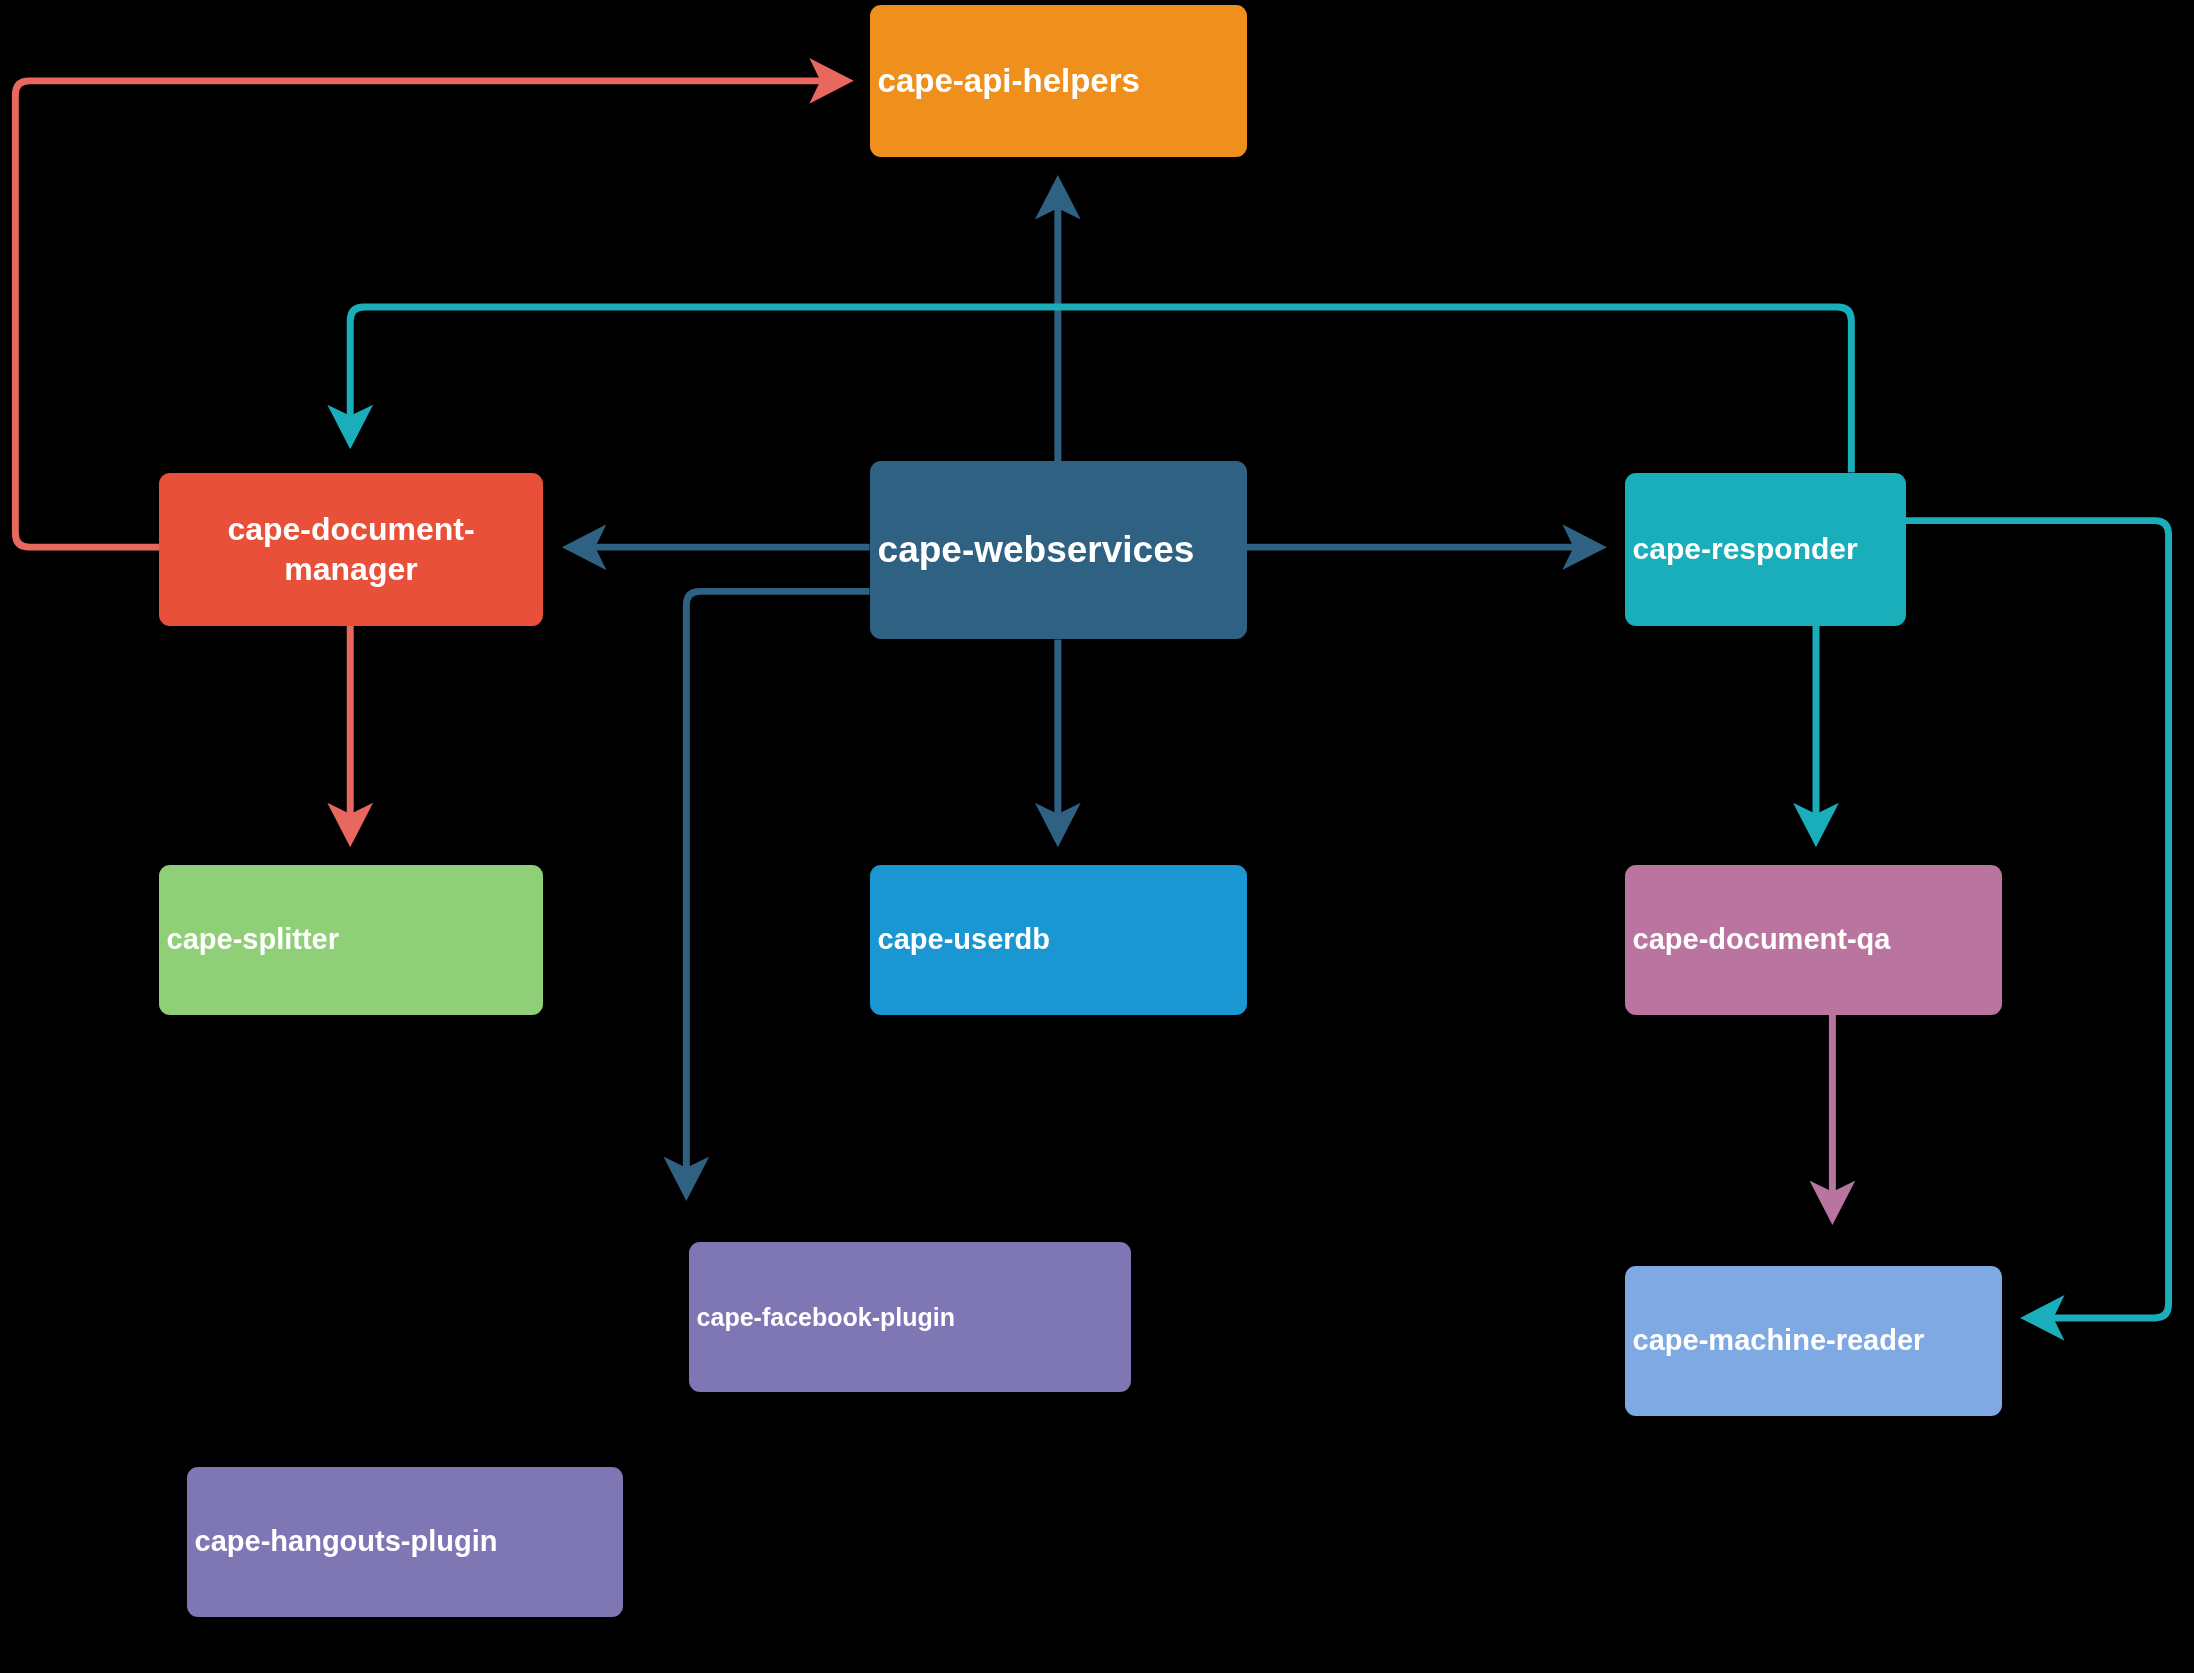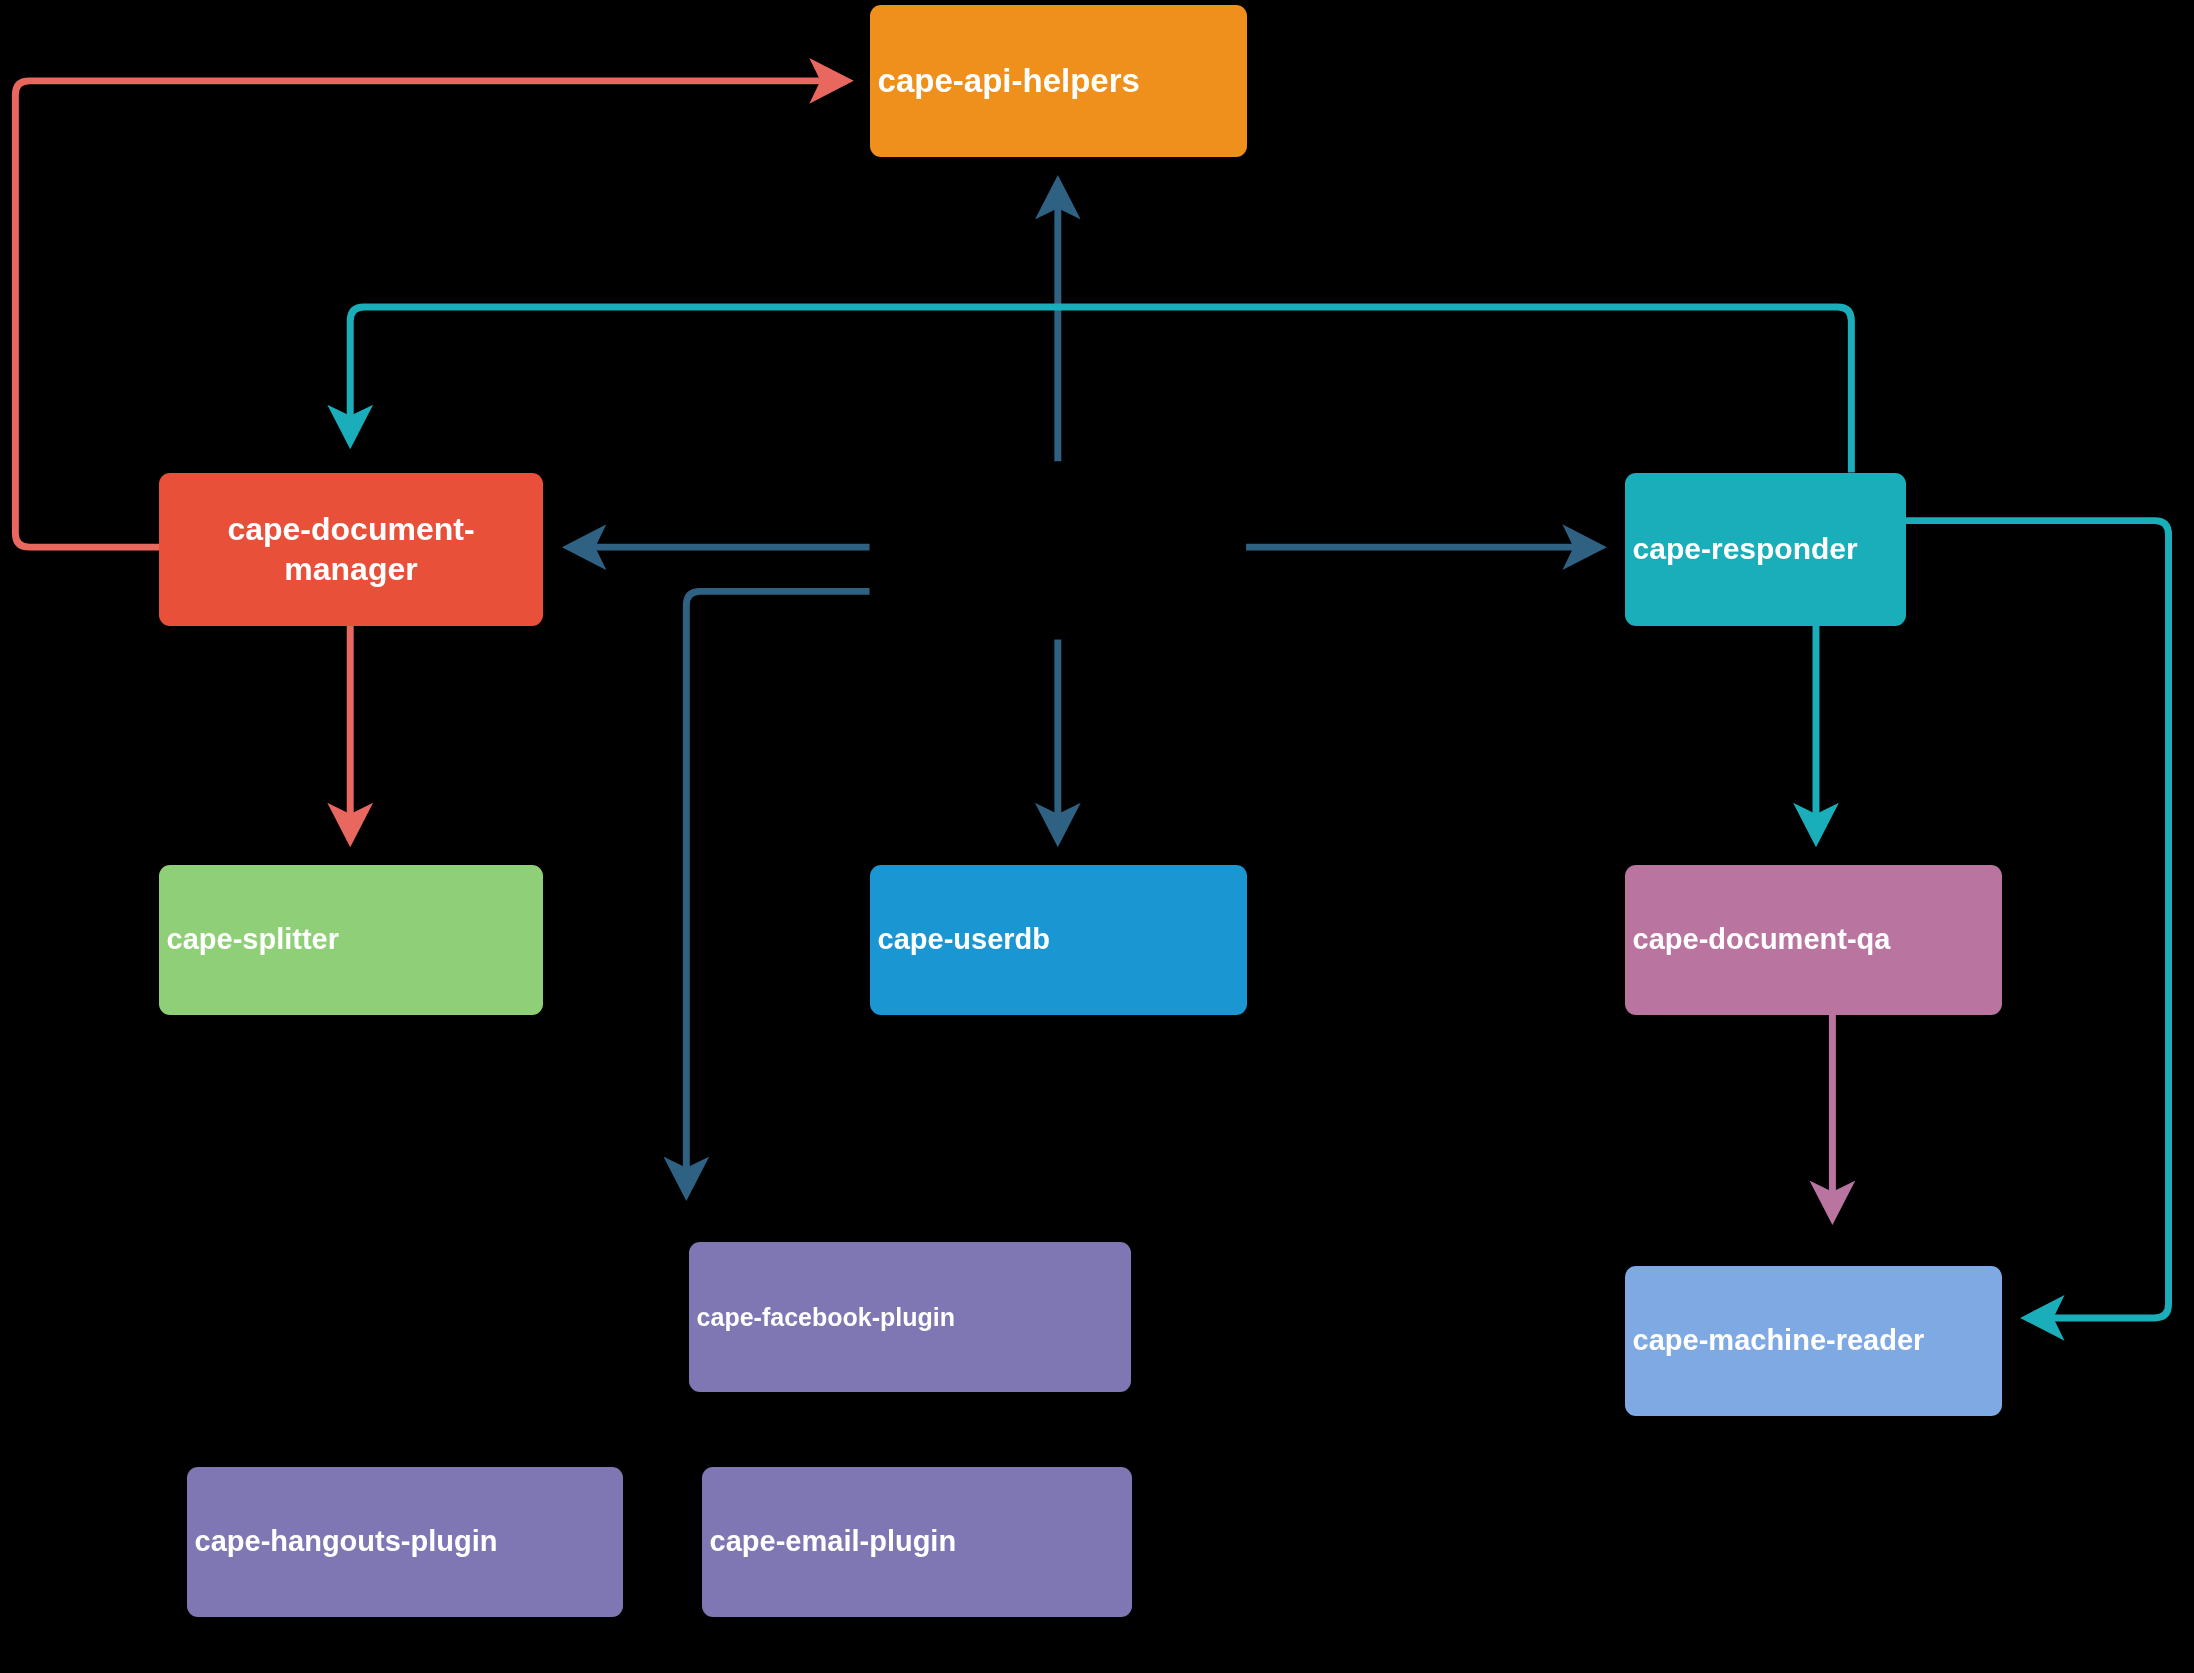--- a/index.html
+++ b/index.html
@@ -67,20 +67,23 @@
 
     <path d="M2900,1606 L2900,1928" fill="none" stroke="#B9749F" stroke-width="11" marker-end="url(#ah-pink)"></path>
   </svg>
 
   <div class="node" style="left: 870px; top: 5px; width: 377px; height: 152px; background: rgb(239, 143, 28); font-size: 33px;">
     <span>cape-api-helpers</span>
   </div>
   <div class="node" style="left: 159px; top: 473px; width: 384px; height: 153px; background: rgb(232, 80, 58); font-size: 32px;">
     <span>cape-document-manager</span>
   </div>
+  <div class="node" style="left: 870px; top: 461px; width: 377px; height: 178px; background: rgb(47, 97, 130); font-size: 37px;">
+    <span>cape-webservices</span>
+  </div>
   <div class="node" style="left: 1625px; top: 473px; width: 281px; height: 153px; background: rgb(25, 174, 186); font-size: 30px;">
     <span>cape-responder</span>
   </div>
   <div class="node" style="left: 159px; top: 865px; width: 384px; height: 150px; background: rgb(142, 207, 119); font-size: 29px;">
     <span>cape-splitter</span>
   </div>
   <div class="node" style="left: 1625px; top: 865px; width: 377px; height: 150px; background: rgb(185, 116, 159); font-size: 29px;">
     <span>cape-document-qa</span>
   </div>
   <div class="node" style="left: 870px; top: 865px; width: 377px; height: 150px; background: rgb(26, 150, 211); font-size: 29px;">
@@ -88,18 +91,15 @@
   </div>
   <div class="node" style="left: 689px; top: 1242px; width: 442px; height: 150px; background: rgb(126, 119, 180); font-size: 25px;">
     <span>cape-facebook-plugin</span>
   </div>
   <div class="node" style="left: 1625px; top: 1242px; width: 377px; height: 150px; background: rgb(127, 169, 227); font-size: 29px; margin-top: 24px;">
     <span>cape-machine-reader</span>
   </div>
   <div class="node" style="left: 187px; top: 1467px; width: 436px; height: 150px; background: rgb(126, 119, 180); font-size: 29px;">
     <span>cape-hangouts-plugin</span>
   </div>
-  <div class="node" style="left: 702px; top: 1467px; width: 430px; height: 150px; background: rgb(126, 119, 180); font-size: 29px;">
-    <span>cape-email-plugin</span>
-  </div>
 
 </div>
 
 
 </body></html>

